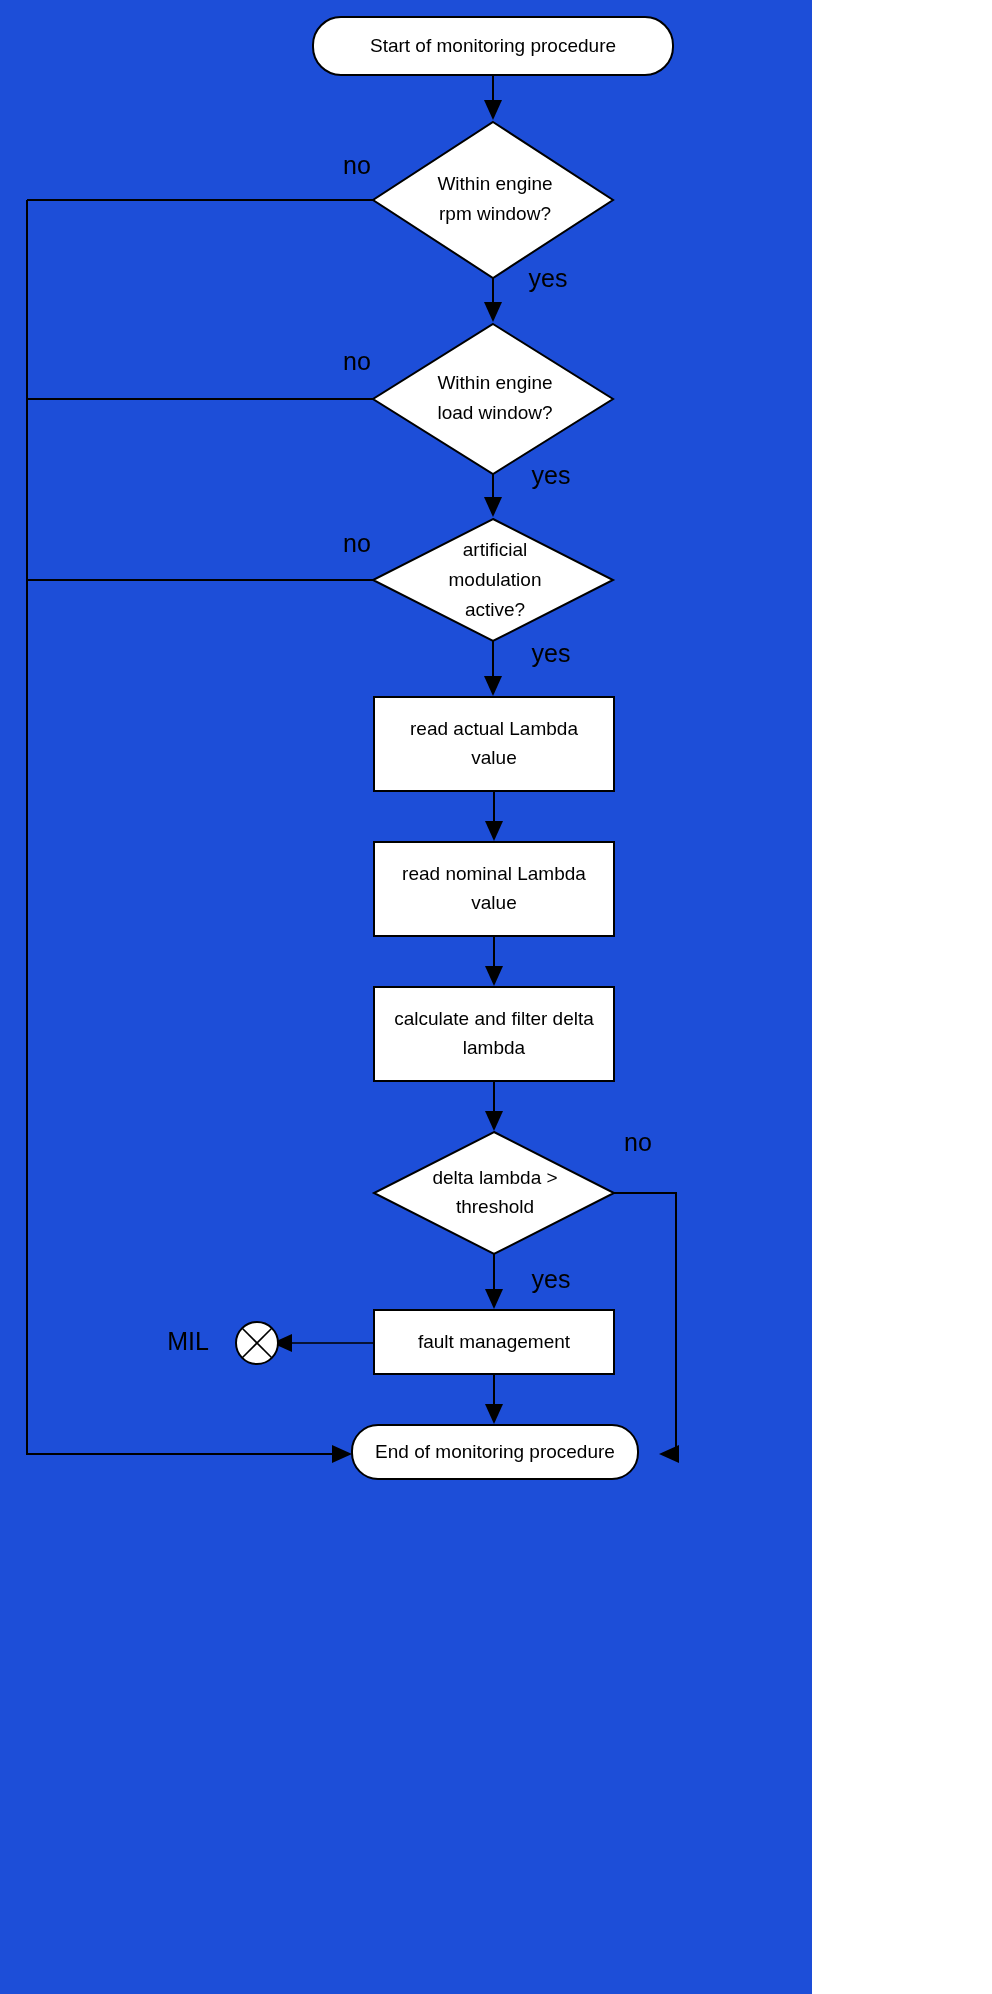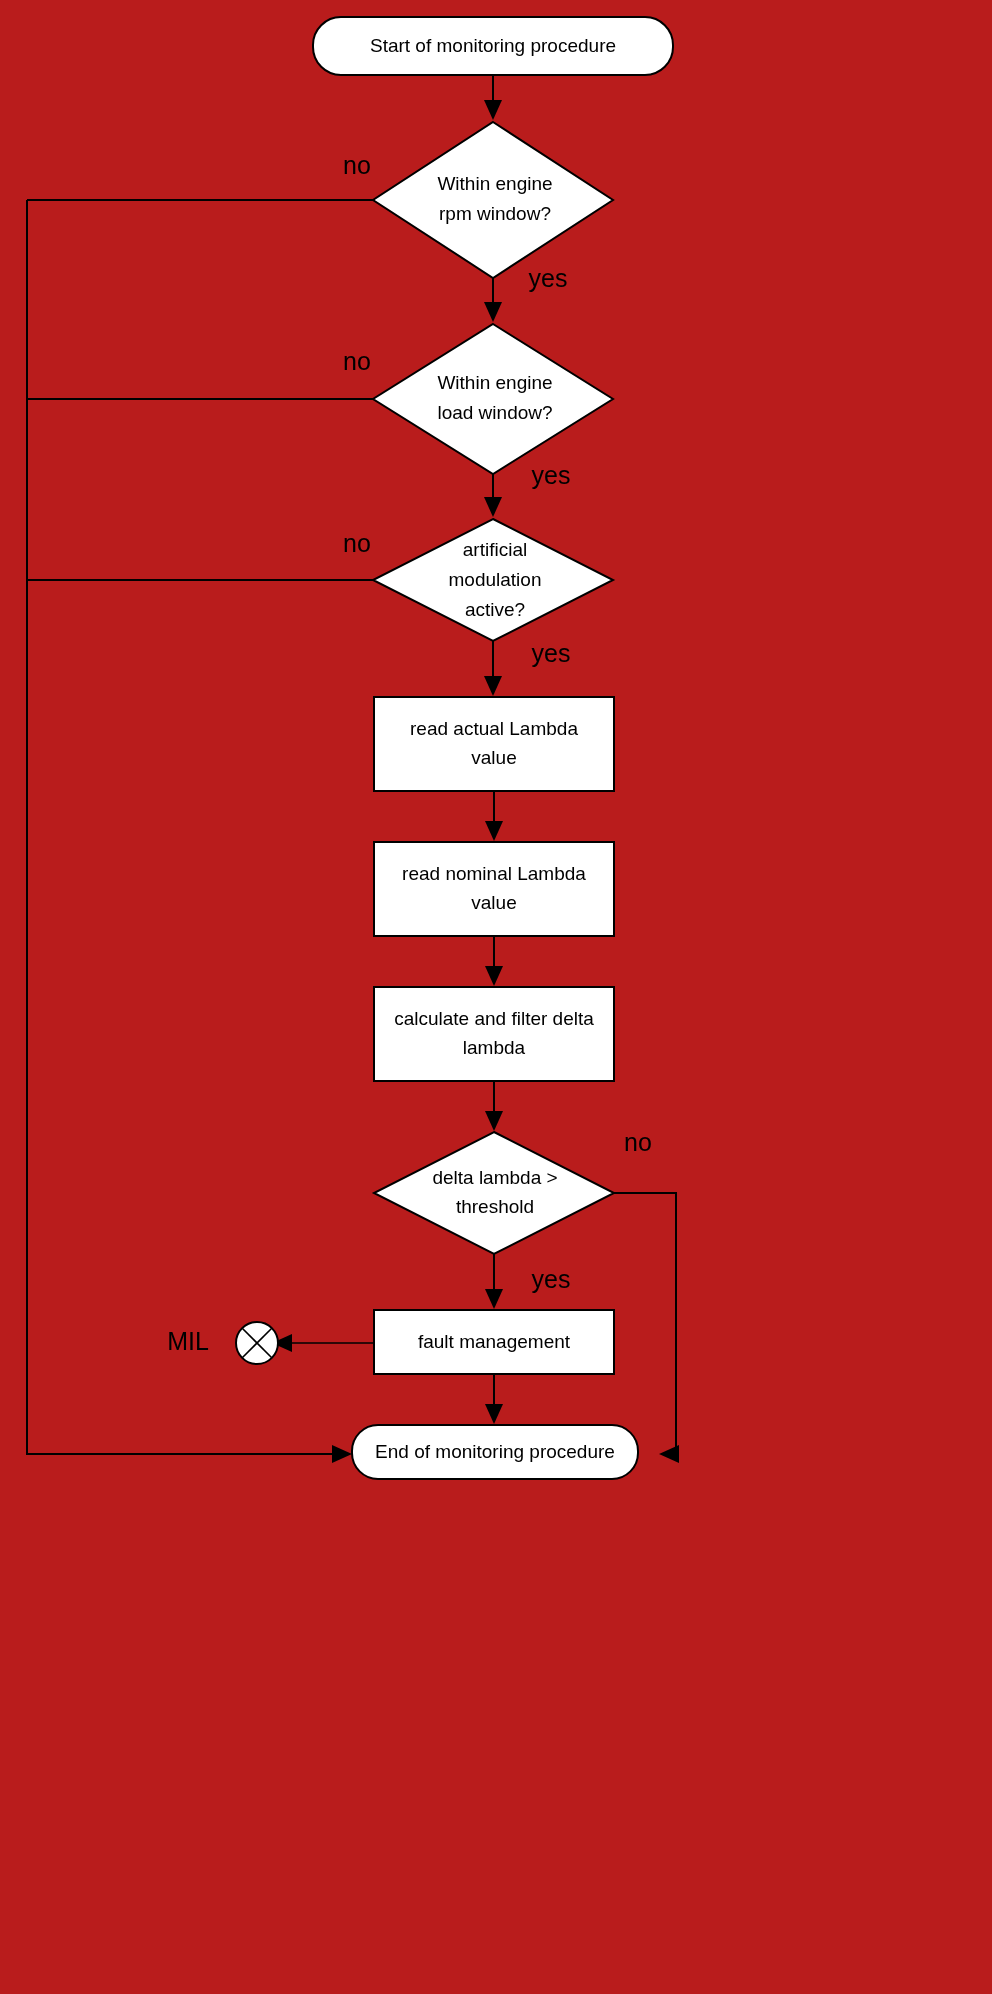--- a/index.html
+++ b/index.html
@@ -8,23 +8,23 @@
     background: #ffffff;
   }
   body {
     width: 992px;
     height: 1994px;
     font-family: "Liberation Sans", sans-serif;
     overflow: hidden;
   }
   #flowchart-root {
     position: relative;
-    width: 992px;
+    width: 812px;
     height: 1994px;
-    background: #b91c1c;
+    background: #1d4ed8;
   }
   svg#flow-svg {
     display: block;
     width: 992px;
     height: 1994px;
   }
   .shape-stroke {
     fill: #ffffff;
     stroke: #000000;
     stroke-width: 2;

